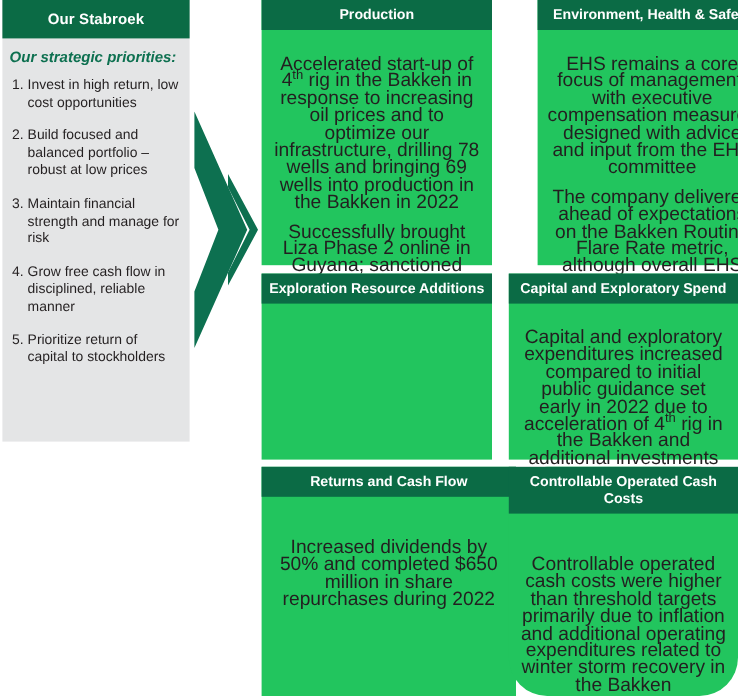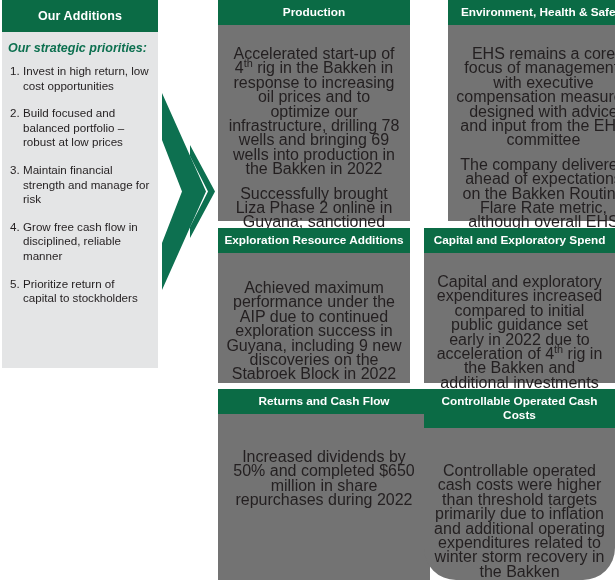--- a/index.html
+++ b/index.html
@@ -74,21 +74,21 @@
     position: absolute;
     left: 160px;
     top: 93px;
     width: 56px;
     height: 197px;
   }
 
   
   .card {
     position: absolute;
-    background: #737373;
+    background: #22c55e;
   }
   .card-header {
     background: #0b6b45;
     color: #ffffff;
     font-weight: bold;
     font-size: 11.8px;
     line-height: 14px;
     text-align: center;
     padding: 5px 6px 6px 6px;
     box-sizing: border-box;
@@ -118,21 +118,21 @@
   #card-capital            { left: 424px; top: 228px; width: 191px; height: 155px; }
   #card-returns            { left: 218px; top: 389px; width: 212px; height: 191px; }
   #card-costs              { left: 424px; top: 389px; width: 191px; height: 191px; border-radius: 32px; }
 </style>
 </head>
 <body>
 
 <div id="canvas">
 
   <div class="strategy-panel">
-    <div class="strategy-header">Our Additions</div>
+    <div class="strategy-header">Our Stabroek</div>
 
     <div class="strategy-subtitle">Our strategic priorities:</div>
 
     <ul class="priority-list">
       <li class="priority-item">
         <span class="priority-num">1.</span>
         <span class="priority-text">Invest in high return, low cost opportunities</span>
       </li>
       <li class="priority-item">
         <span class="priority-num">2.</span>
@@ -171,23 +171,20 @@
   <div class="card" id="card-ehs">
     <div class="card-header">Environment, Health &amp; Safety</div>
     <div class="card-body pad-top-lg">
       <p>EHS remains a core focus of management, with executive compensation measures designed with advice and input from the EHS committee</p>
       <p>The company delivered ahead of expectations on the Bakken Routine Flare Rate metric, although overall EHS metric performance was between threshold and target levels</p>
     </div>
   </div>
 
   <div class="card" id="card-exploration">
     <div class="card-header">Exploration Resource Additions</div>
-    <div class="card-body pad-top-xl">
-      <p>Achieved maximum performance under the AIP due to continued exploration success in Guyana, including 9 new discoveries on the Stabroek Block in 2022</p>
-    </div>
   </div>
 
   <div class="card" id="card-capital">
     <div class="card-header">Capital and Exploratory Spend</div>
     <div class="card-body pad-top-lg">
       <p><span>Capital and exploratory expenditures increased compared to initial public guidance set early in 2022 due to acceleration of 4</span><sup>th</sup><span> rig in the Bakken and additional investments in future Guyana developments</span></p>
     </div>
   </div>
 
   <div class="card" id="card-returns">

